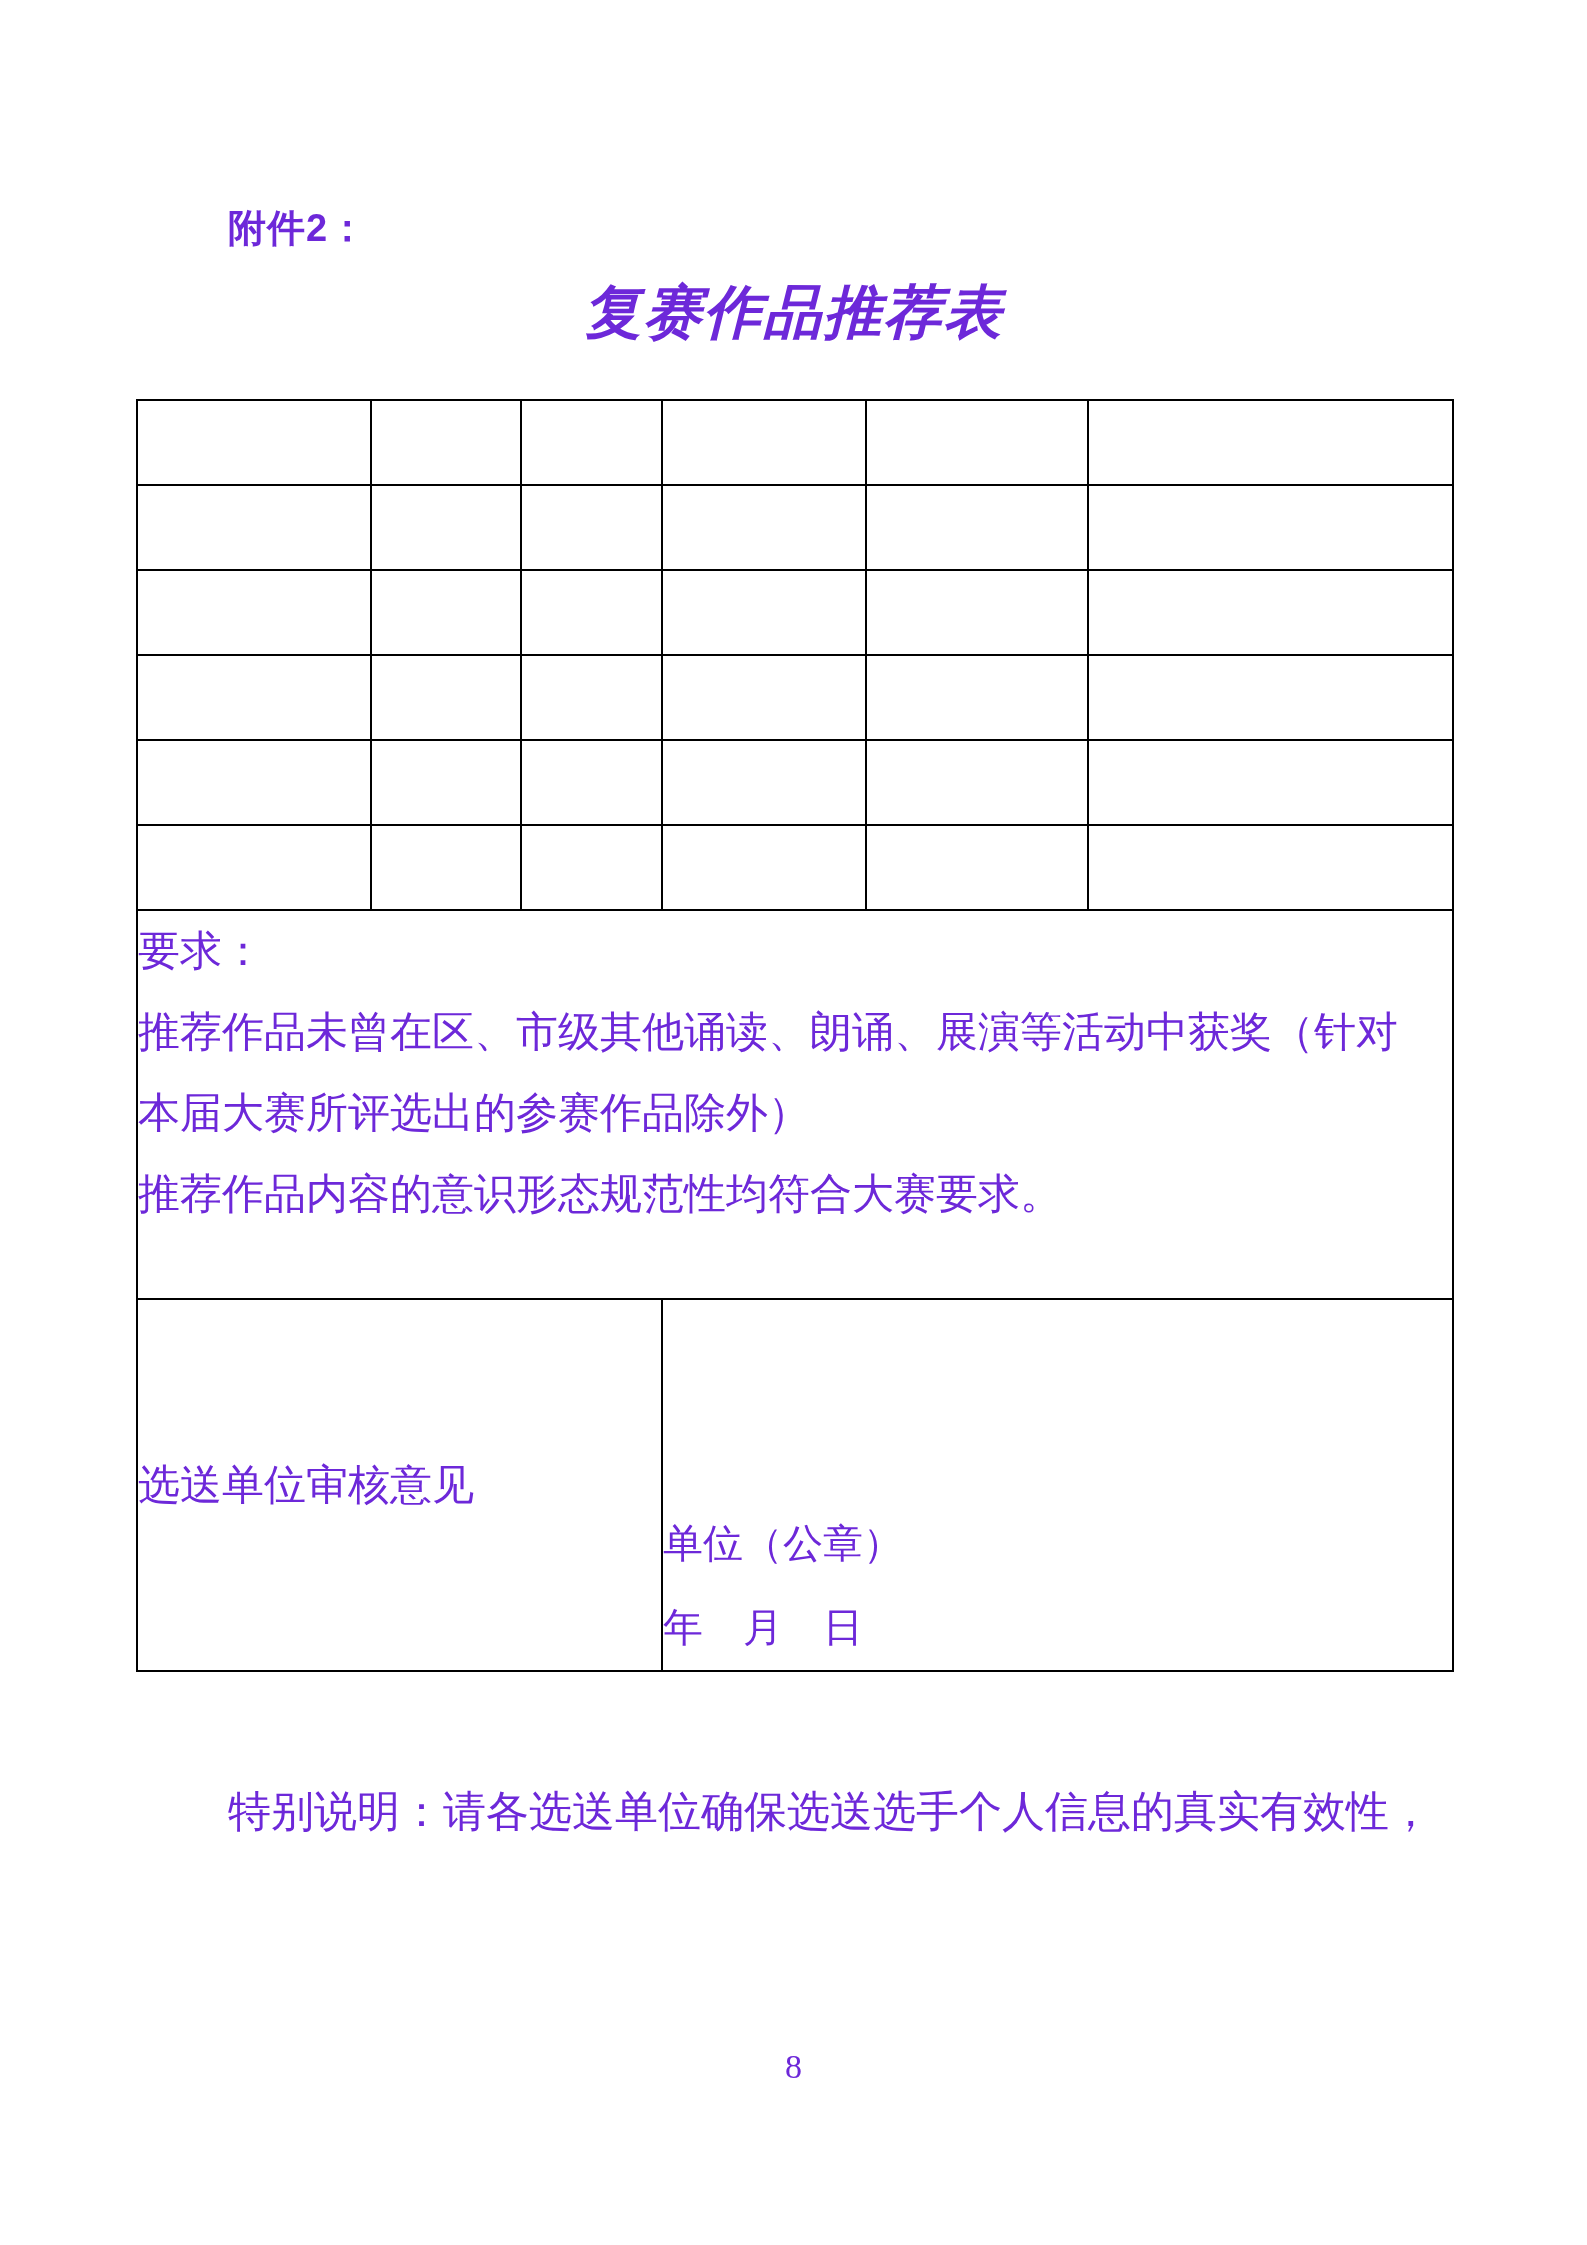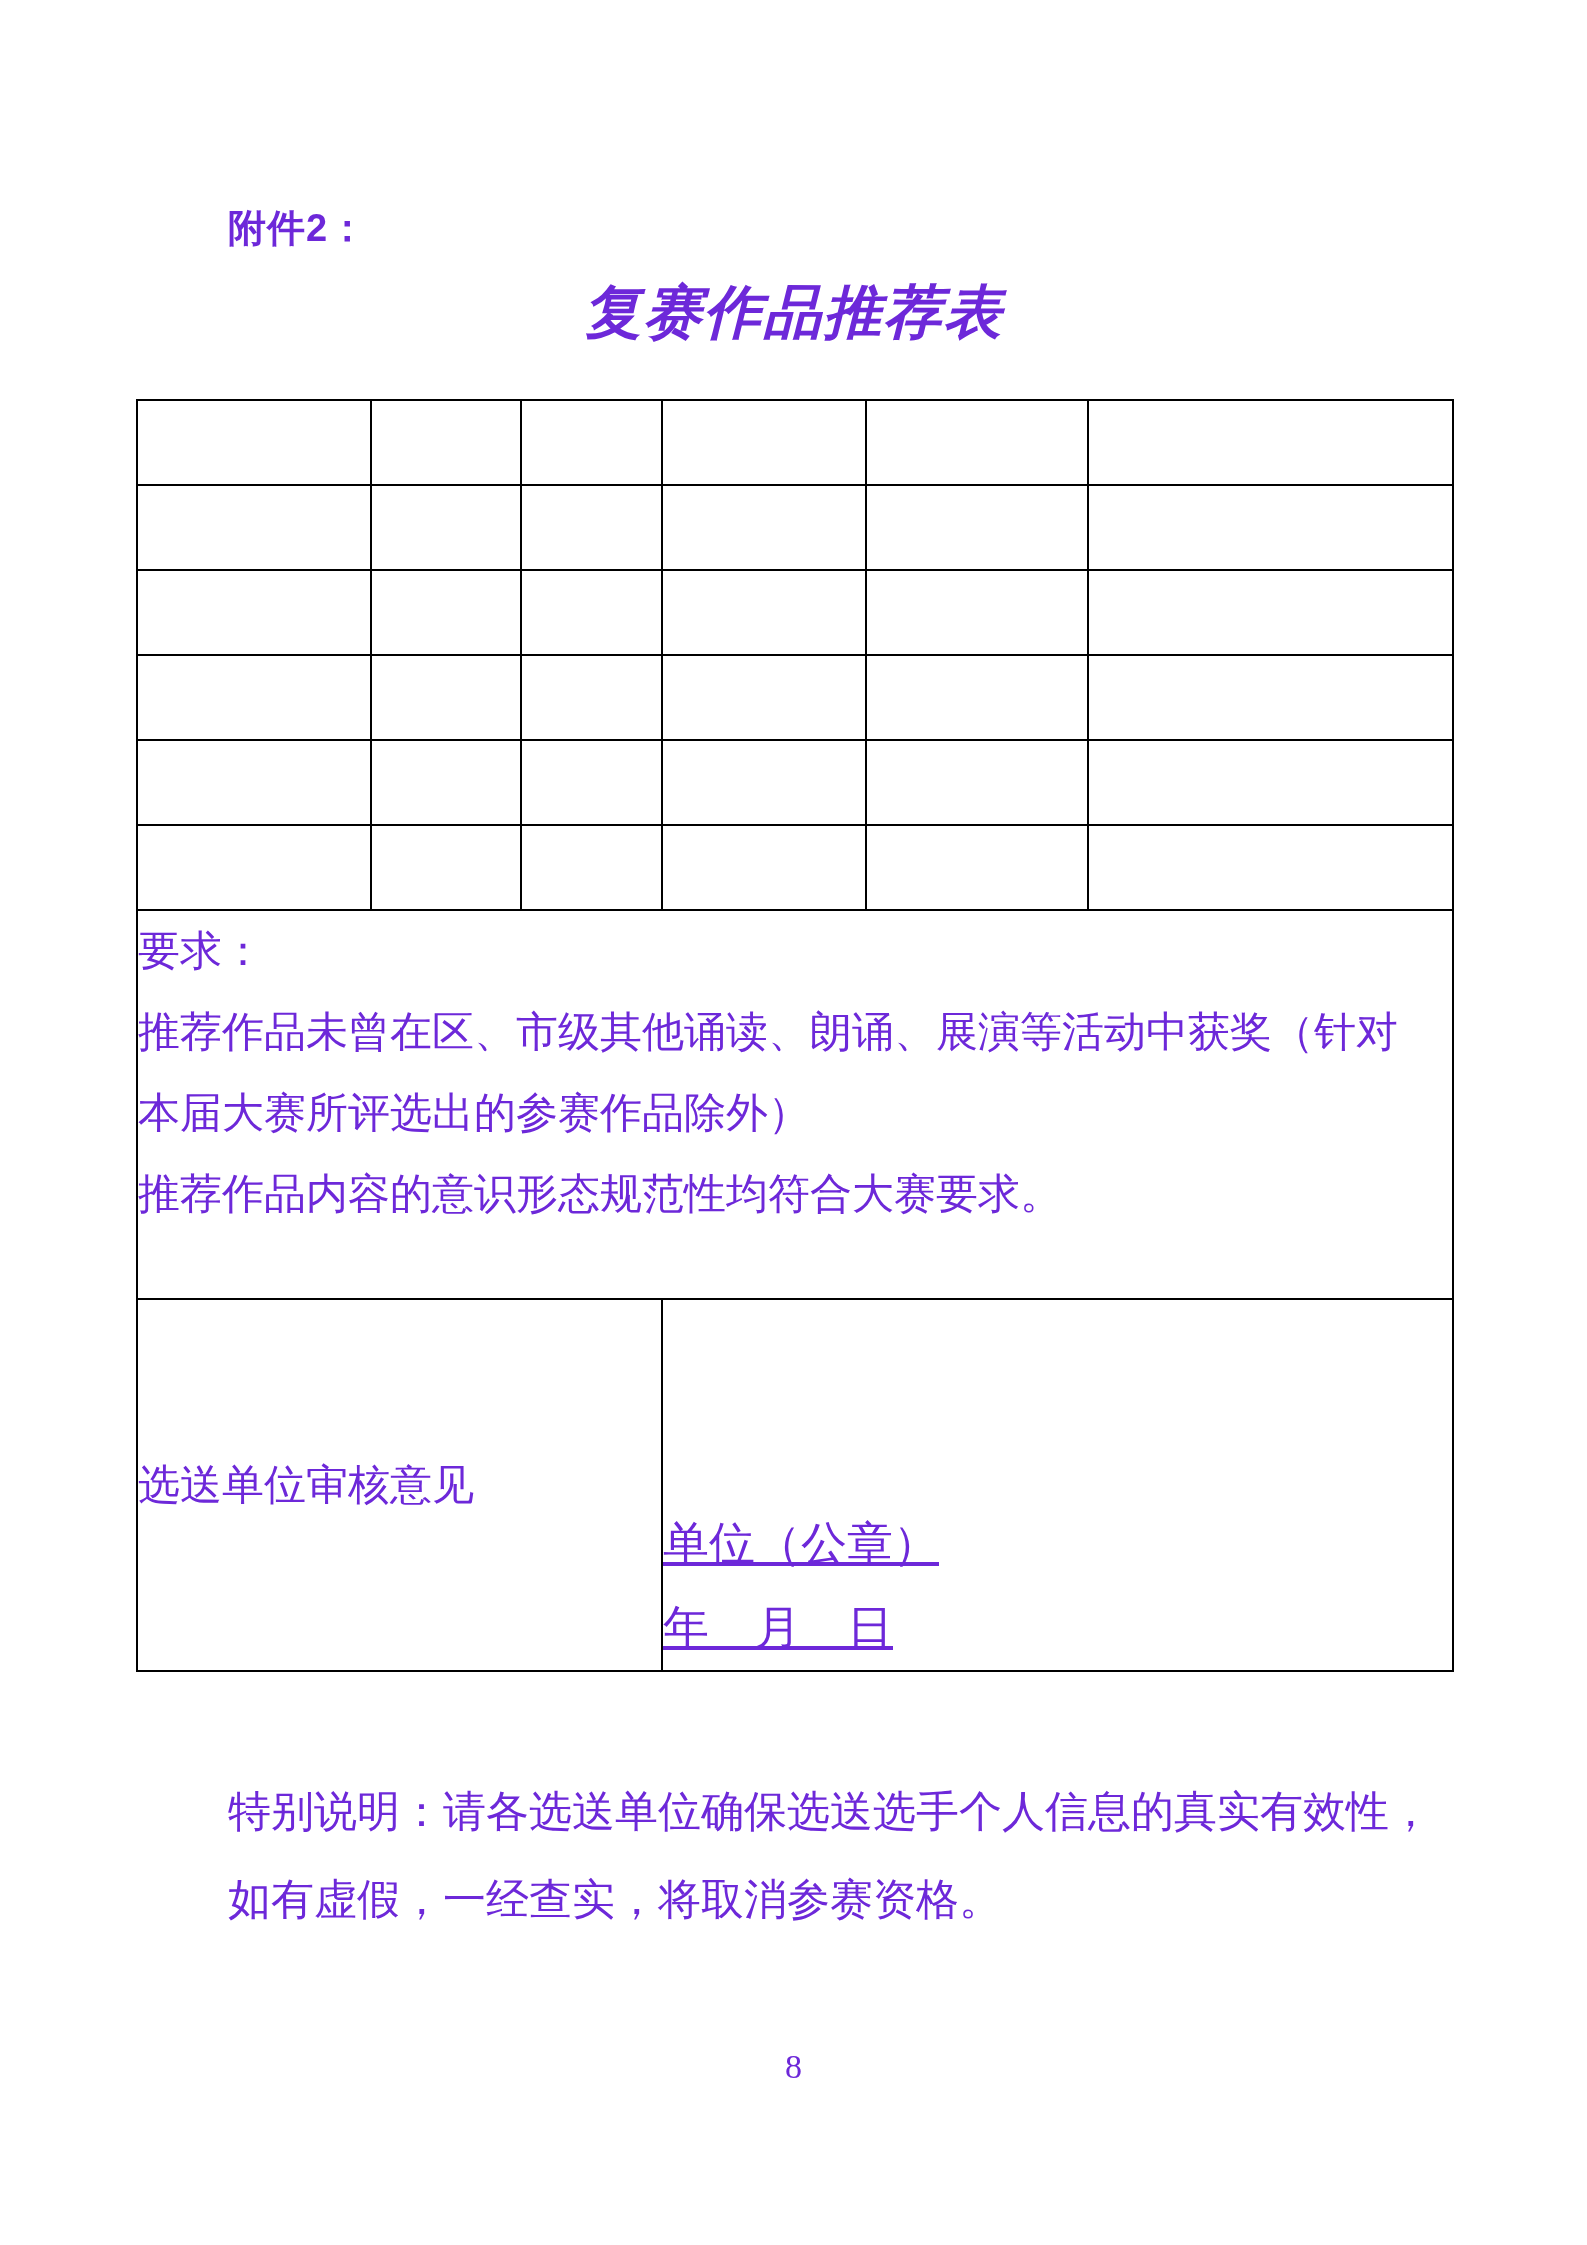--- a/index.html
+++ b/index.html
@@ -68,23 +68,22 @@
   }
   tr.review-row { height: 372px; }
   td.review-label-cell {
     vertical-align: middle;
     padding-left: 16px;
     font-size: 42px;
   }
   td.review-sign-cell {
     vertical-align: bottom;
     padding: 0 0 36px 24px;
-    font-size: 46px;
+    font-size: 40px;
     line-height: 84px;
-    text-decoration: underline;
   }
   .note {
     position: absolute;
     left: 228px;
     top: 1768px;
     width: 1230px;
     font-size: 43px;
     line-height: 88px;
   }
   .page-number {
@@ -178,18 +177,17 @@
         <td class="review-sign-cell" colspan="3">
           <div>单位（公章）</div>
           <div>年　月　日</div>
         </td>
       </tr>
     </tbody>
   </table>
 
   <div class="note">
     <div>特别说明：请各选送单位确保选送选手个人信息的真实有效性，</div>
-    <div>如有虚假，一经查实，将取消参赛资格。</div>
   </div>
 
   <div class="page-number">8</div>
 
 </div>
 
 </body></html>

